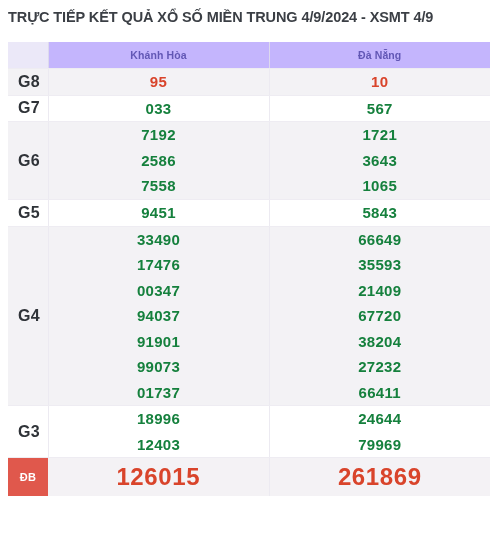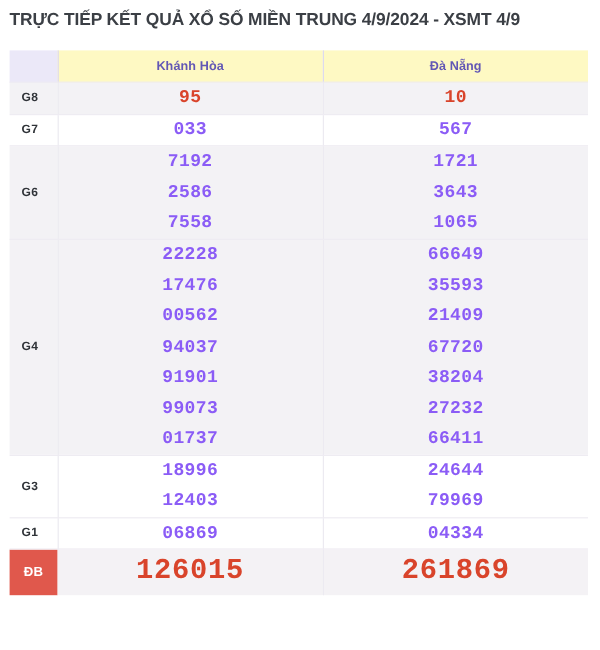--- a/index.html
+++ b/index.html
@@ -48,63 +48,62 @@
     margin: 0;
     border-right: 1px solid #eceaf1;
     border-bottom: 1px solid #eeecf2;
     vertical-align: middle;
     text-align: center;
   }
   .result-table th:last-child,
   .result-table td:last-child { border-right: none; }
 
   thead th {
-    background: #fef9c3;
+    background: #c4b5fd;
     height: 26px;
     color: #6257b5;
     font-size: 10.5px;
     font-weight: bold;
     letter-spacing: 0.1px;
   }
   thead th.head-label {
     background: #ebe8f8;
     border-right: 1px solid #ddd9ee;
   }
   thead th.head-prov {
     border-right: 1px solid #ddd9ee;
   }
 
   tbody tr.shade td { background: #f3f2f5; }
   tbody tr.plain td { background: #ffffff; }
 
   td.lbl {
-    font-size: 10px;
+    font-size: 16px;
     font-weight: bold;
     color: #2f3338;
     text-align: left;
     padding-left: 10px;
     letter-spacing: 0.2px;
   }
   td.num {
     font-size: 15px;
     font-weight: bold;
-    color: #8b5cf6;
+    color: #15803d;
     letter-spacing: 0.3px;
   }
   td.num .stack {
     display: flex;
     flex-direction: column;
     align-items: center;
     justify-content: center;
   }
   td.num .stack span {
     display: block;
     line-height: 25.5px;
     height: 25.5px;
-    font-family: Liberation Mono, monospace;
   }
   tr.r-g8 td.num { color: #d9442b; }
 
   tr.row-h1 td { height: 25px; }
   tr.row-g6 td { height: 77px; }
   tr.row-g4 td { height: 178px; }
   tr.row-g3 td { height: 49px; }
 
   tr.r-db td {
     background: #f4f2f5;
@@ -189,28 +188,41 @@
         </td>
         <td class="num">
           <div class="stack">
             <span>1721</span>
             <span>3643</span>
             <span>1065</span>
           </div>
         </td>
       </tr>
 
+      <tr class="plain row-h1 r-g5">
+        <td class="lbl">G5</td>
+        <td class="num">
+          <div class="stack">
+              <span>9451</span>
+            </div>
+        </td>
+        <td class="num">
+          <div class="stack">
+              <span>5843</span>
+            </div>
+        </td>
+      </tr>
 
       <tr class="shade row-g4 r-g4">
         <td class="lbl">G4</td>
         <td class="num">
           <div class="stack">
-            <span>22228</span>
+            <span>33490</span>
             <span>17476</span>
-            <span>00562</span>
+            <span>00347</span>
             <span>94037</span>
             <span>91901</span>
             <span>99073</span>
             <span>01737</span>
           </div>
         </td>
         <td class="num">
           <div class="stack">
             <span>66649</span>
             <span>35593</span>
@@ -233,33 +245,20 @@
         </td>
         <td class="num">
           <div class="stack">
             <span>24644</span>
             <span>79969</span>
           </div>
         </td>
       </tr>
 
 
-      <tr class="plain row-h1 r-g1">
-        <td class="lbl">G1</td>
-        <td class="num">
-          <div class="stack">
-              <span>06869</span>
-            </div>
-        </td>
-        <td class="num">
-          <div class="stack">
-              <span>04334</span>
-            </div>
-        </td>
-      </tr>
 
       <tr class="r-db">
         <td class="db-badge">ĐB</td>
         <td class="num">
           <div class="stack">
               <span>126015</span>
             </div>
         </td>
         <td class="num">
           <div class="stack">

